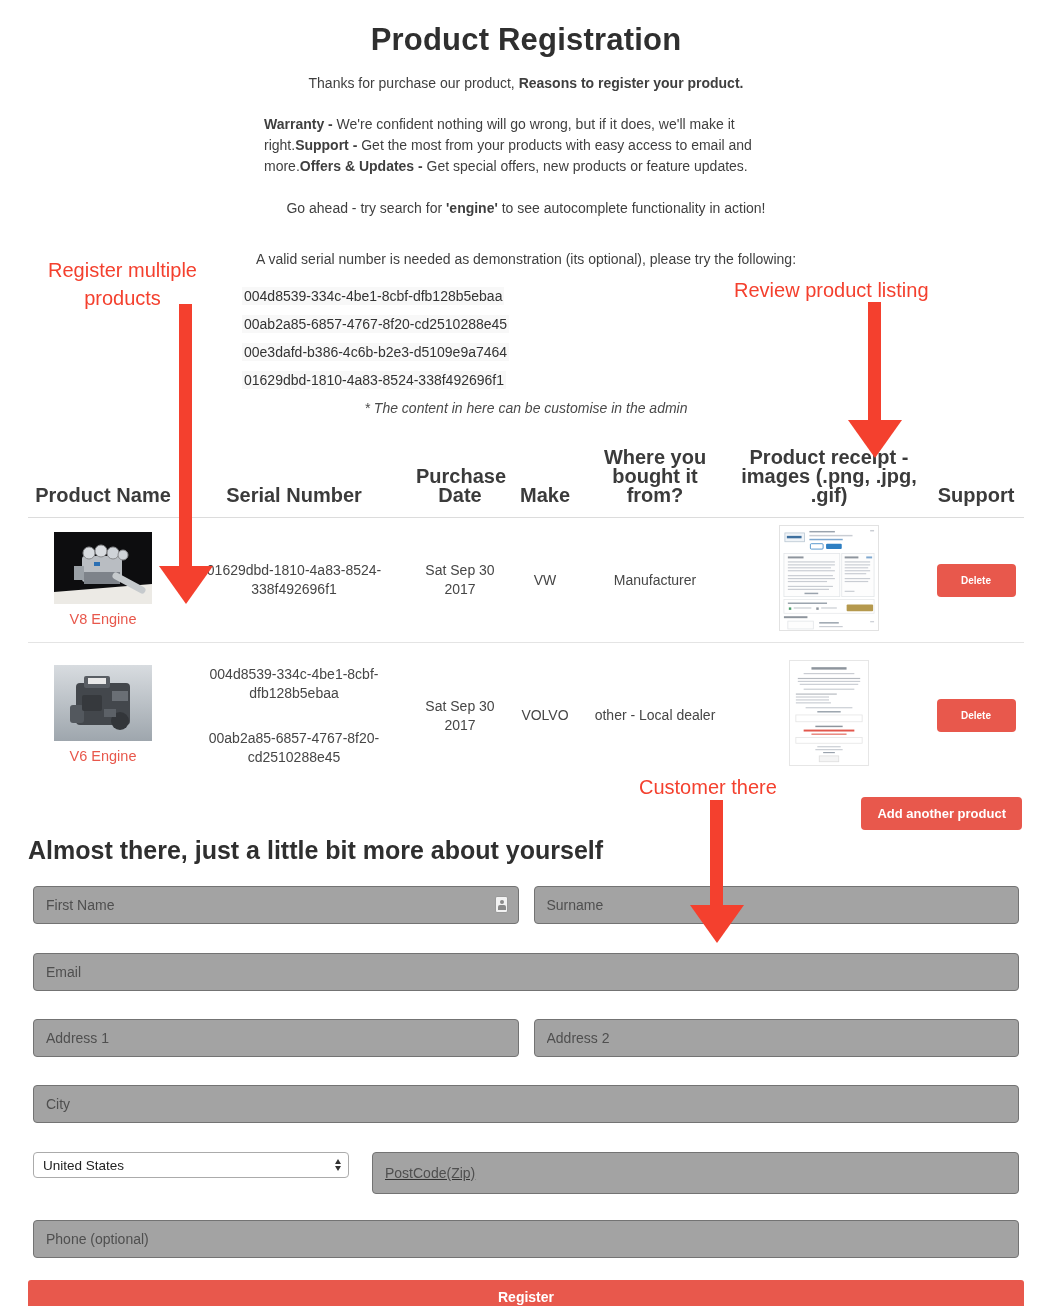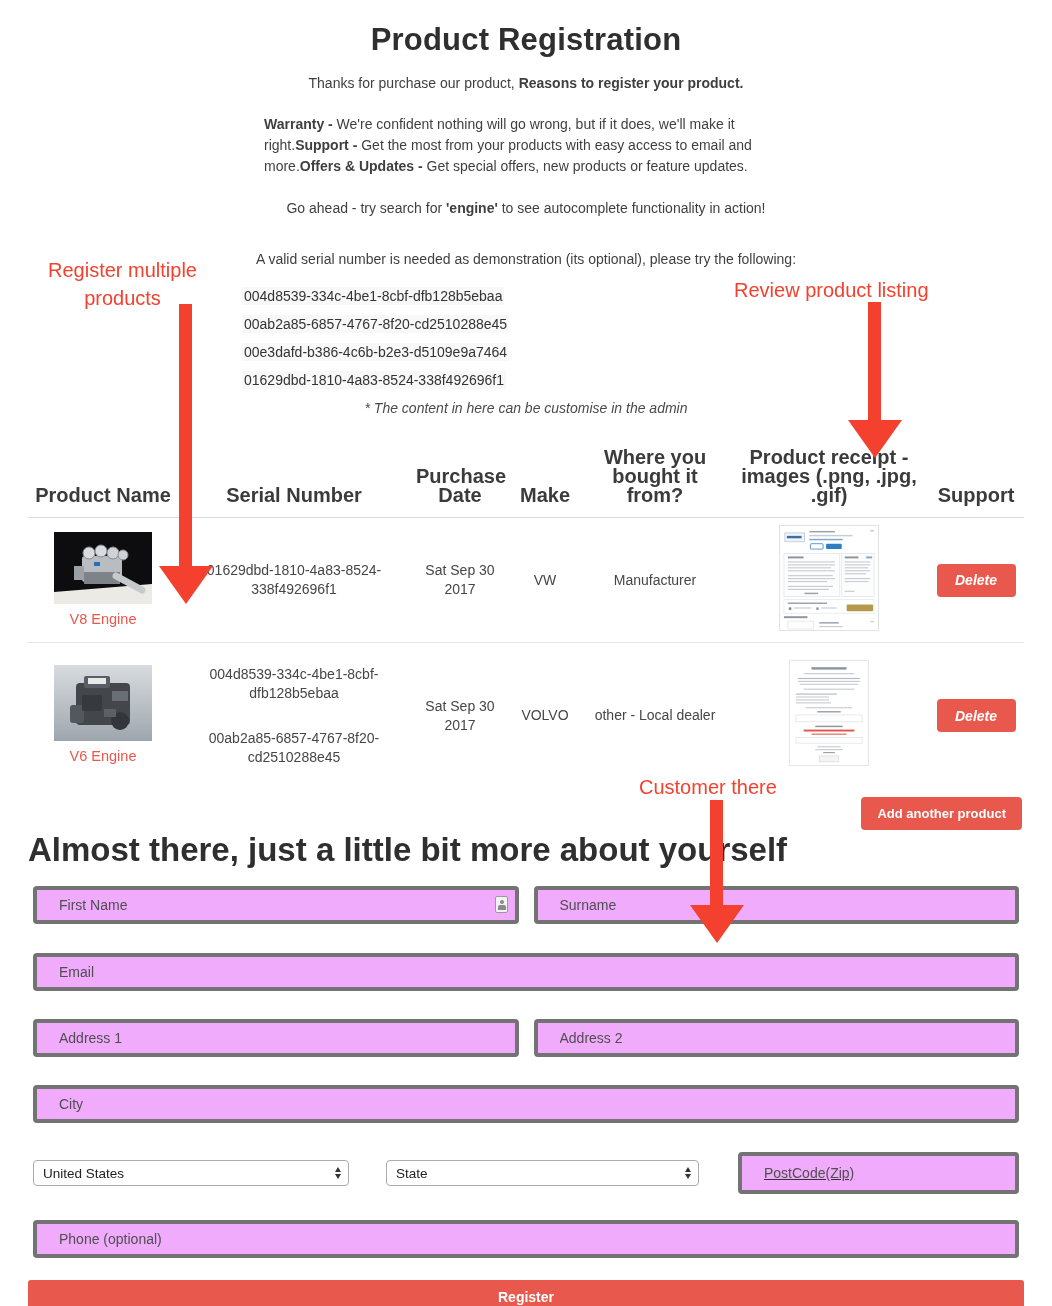--- a/index.html
+++ b/index.html
@@ -29,30 +29,30 @@
   .product-cell { display:flex; flex-direction:column; align-items:center; }
   .product-link { color:#e8584c; font-size:14.5px; margin-top:6px; cursor:pointer; text-decoration:none; }
   .serial-line:empty { display:none; }
   .serial-line + .serial-line { margin-top:26px; }
   .engine-img { width:98px; display:block; }
   .v6-bg { width:98px; height:76px; background:linear-gradient(#d8dce0,#9ea6ad); }
   .receipt-1 { display:inline-block; border:1px solid #e2e2e2; }
   .receipt-2 { display:inline-block; border:1px solid #e6e6e6; }
 
   .btn { display:inline-block; background:#e8584c; color:#fff; font-weight:bold; border:none; border-radius:4px; cursor:pointer; font-family:"Liberation Sans", sans-serif; }
-  .btn-delete { width:79px; height:33px; font-size:14px;font-style:italic; }
+  .btn-delete { width:79px; height:33px; font-size:10px; }
   .add-row { display:flex; justify-content:flex-end; margin:9px 30px 0; }
   .btn-add { height:33px; padding:0 16px; font-size:13px; }
 
   
-  .almost-heading { margin:4px 0 0 28px; font-size:33px; line-height:32px; font-weight:600; color:#2f2f2f; }
+  .almost-heading { margin:4px 0 0 28px; font-size:25px; line-height:32px; font-weight:600; color:#2f2f2f; }
   .cform { margin:18px 33px 0; }
   .frow { display:flex; gap:15px; }
   .gap-a{margin-top:29px}.gap-b{margin-top:28px}.gap-c{margin-top:26px}
-  .tinput { height:38px; border:4px solid #737373; border-radius:4px; padding:0 22px; font-size:14px; color:#333; width:100%; font-family:"Liberation Sans", sans-serif; background:#f0abfc; }
+  .tinput { height:38px; border:1px solid #737373; border-radius:4px; padding:0 12px; font-size:14px; color:#333; width:100%; font-family:"Liberation Sans", sans-serif; background:#a3a3a3; }
   .tinput::placeholder { color:#4f4f4f; opacity:1; }
   .half { flex:1; position:relative; }
   .full { width:100%; }
   .autofill-box { position:absolute; right:11px; top:10px; width:13px; height:17px; border:1px solid #9a9a9a; border-radius:2px; background:#f2f2f2; }
   .autofill-box .head { position:absolute; left:4px; top:3px; width:4px; height:4px; border-radius:50%; background:#8a8a8a; }
   .autofill-box .bodyb { position:absolute; left:2px; top:8px; width:8px; height:5px; border-radius:2px 2px 0 0; background:#8a8a8a; }
   .selectbox { height:26px; border:1px solid #ababab; border-radius:4px; background:#fff; display:flex; align-items:center; padding:0 22px 0 9px; font-size:13.5px; color:#222; position:relative; cursor:pointer; }
   .sel-country { width:316px; }
   .sel-state { width:313px; margin-left:3px; }
   .sel-arrows { position:absolute; right:7px; top:50%; transform:translateY(-50%); display:flex; flex-direction:column; align-items:center; gap:2px; }
@@ -286,35 +286,28 @@
       </div>
       <div class="half">
         <input class="tinput" type="text" placeholder="Address 2" style="">
       </div>
     </div>
 
     <div class="frow gap-b">
       <input class="tinput full" type="text" placeholder="City" style="">
     </div>
 
-    <div class="frow gap-a" style="align-items:center; gap:34px;">
+    <div class="frow gap-a" style="align-items:flex-start; gap:18px;">
       <div class="selectbox sel-country">
         <span>United States</span>
         <span class="sel-arrows">
             <span class="tri-up"></span>
             <span class="tri-down"></span>
           </span>
       </div>
-      <div class="selectbox sel-state">
-        <span>State</span>
-        <span class="sel-arrows">
-            <span class="tri-up"></span>
-            <span class="tri-down"></span>
-          </span>
-      </div>
       <div class="postcode-wrap">
         <input class="tinput postcode" type="text" placeholder="PostCode(Zip)" style="">
       </div>
     </div>
 
     <div class="frow gap-c">
       <input class="tinput full" type="text" placeholder="Phone (optional)" style="">
     </div>
   </div>
 

